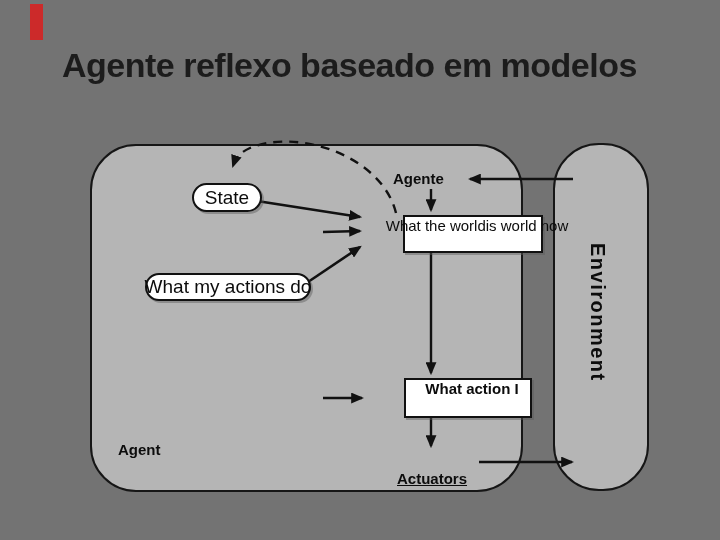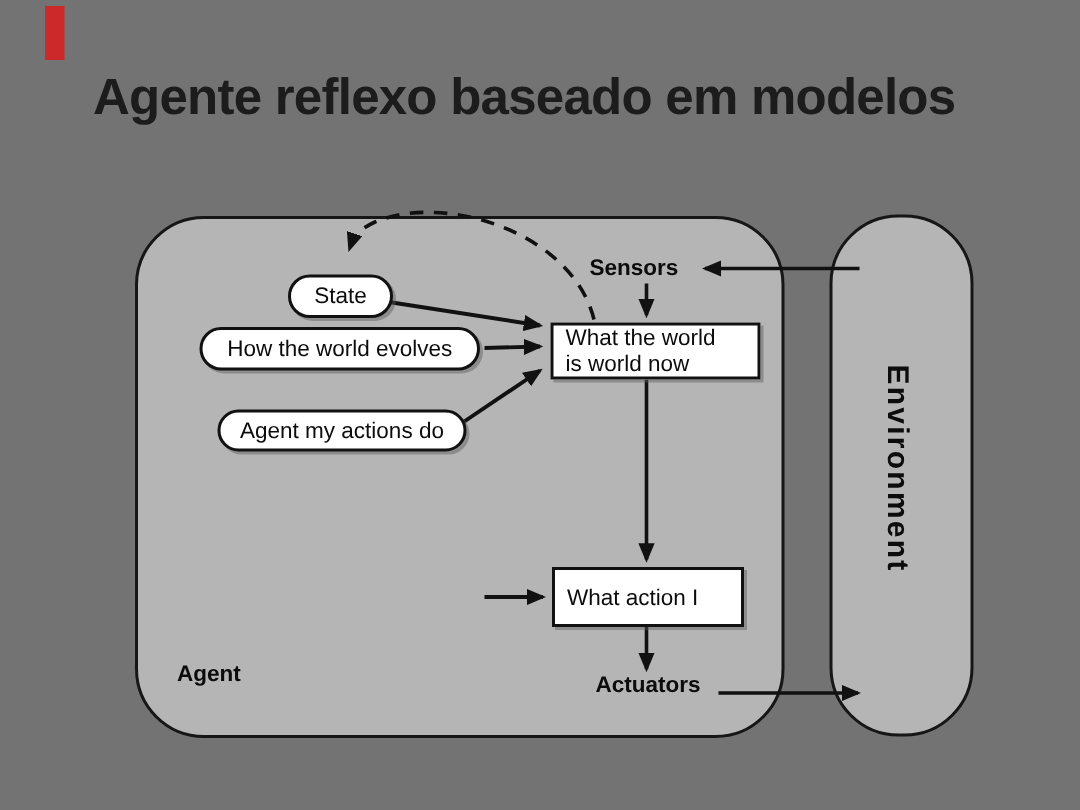--- a/index.html
+++ b/index.html
@@ -26,39 +26,40 @@
   }
   .environment-label{
     position:absolute;left:586px;top:243px;height:150px;
     writing-mode:vertical-rl;text-orientation:mixed;
     font-size:20px;font-weight:bold;letter-spacing:1.5px;color:#0c0c0c;
   }
   .io-label{
     position:absolute;font-size:15px;font-weight:bold;color:#0c0c0c;white-space:nowrap;
   }
   .sensors-label{left:393px;top:170px;}
-  .actuators-label{left:397px;top:448px;}
+  .actuators-label{left:397px;top:470px;text-decoration:underline;}
   .oval{
     position:absolute;background:#ffffff;border:2.5px solid #111111;border-radius:20px;
     box-sizing:border-box;display:flex;align-items:center;justify-content:center;
-    font-size:15px;color:#0c0c0c;white-space:nowrap;
+    font-size:19px;color:#0c0c0c;white-space:nowrap;
     box-shadow:2px 2px 0 rgba(90,90,90,.45);
   }
   .oval-state{left:192px;top:183px;width:70px;height:29px;}
   .oval-evolves{left:133px;top:218px;width:187px;height:29px;}
   .oval-actions{left:145px;top:273px;width:166px;height:28px;}
   .oval-rules{left:132px;top:383px;width:188px;height:31px;}
   .rectnode{
     position:absolute;background:#ffffff;border:2px solid #111111;box-sizing:border-box;
-    display:flex;flex-direction:column;justify-content:center;
+    display:flex;flex-direction:row;justify-content:center;
     font-size:15px;line-height:17px;color:#0c0c0c;padding-left:8px;white-space:nowrap;
     box-shadow:2px 2px 0 rgba(90,90,90,.45);
+    margin-left:36px;
   }
   .rect-worldnow{left:367px;top:215px;width:140px;height:38px;}
-  .rect-actionnow{left:368px;top:378px;width:128px;height:40px;}
+  .rect-actionnow{left:368px;top:378px;width:128px;height:40px;font-weight:bold;}
   svg.connectors{position:absolute;left:0;top:0;width:720px;height:540px;pointer-events:none;}
 </style>
 </head>
 <body>
 
 <div class="stage">
 
   <div class="accent-bar" style="background:#cc2a2a;"></div>
 
   <div class="slide-title">Agente reflexo baseado em modelos</div>
@@ -81,39 +82,36 @@
     <path d="M 431,253 L 431,373" fill="none" stroke="#111111" stroke-width="2.4" marker-end="url(#ah)"></path>
     <path d="M 323,398 L 362,398" fill="none" stroke="#111111" stroke-width="2.6" marker-end="url(#ah)"></path>
     <path d="M 431,418 L 431,446" fill="none" stroke="#111111" stroke-width="2.4" marker-end="url(#ah)"></path>
     <path d="M 479,462 L 572,462" fill="none" stroke="#111111" stroke-width="2.4" marker-end="url(#ah)"></path>
   </svg>
 
   <div class="oval oval-state">
     <span>State</span>
   </div>
 
-  <div class="oval oval-evolves">
-    <span>How the world evolves</span>
-  </div>
 
   <div class="oval oval-actions">
-    <span>Agent my actions do</span>
+    <span>What my actions do</span>
   </div>
 
 
   <div class="rectnode rect-worldnow">
     <span>What the world</span>
     <span>is world now</span>
   </div>
 
   <div class="rectnode rect-actionnow">
     <span>What action I</span>
   </div>
 
-  <div class="io-label sensors-label">Sensors</div>
+  <div class="io-label sensors-label">Agente</div>
 
   <div class="io-label actuators-label">Actuators</div>
 
   <div class="agent-label">Agent</div>
 
   <div class="environment-label">Environment</div>
 
 </div>
 
 </body></html>

